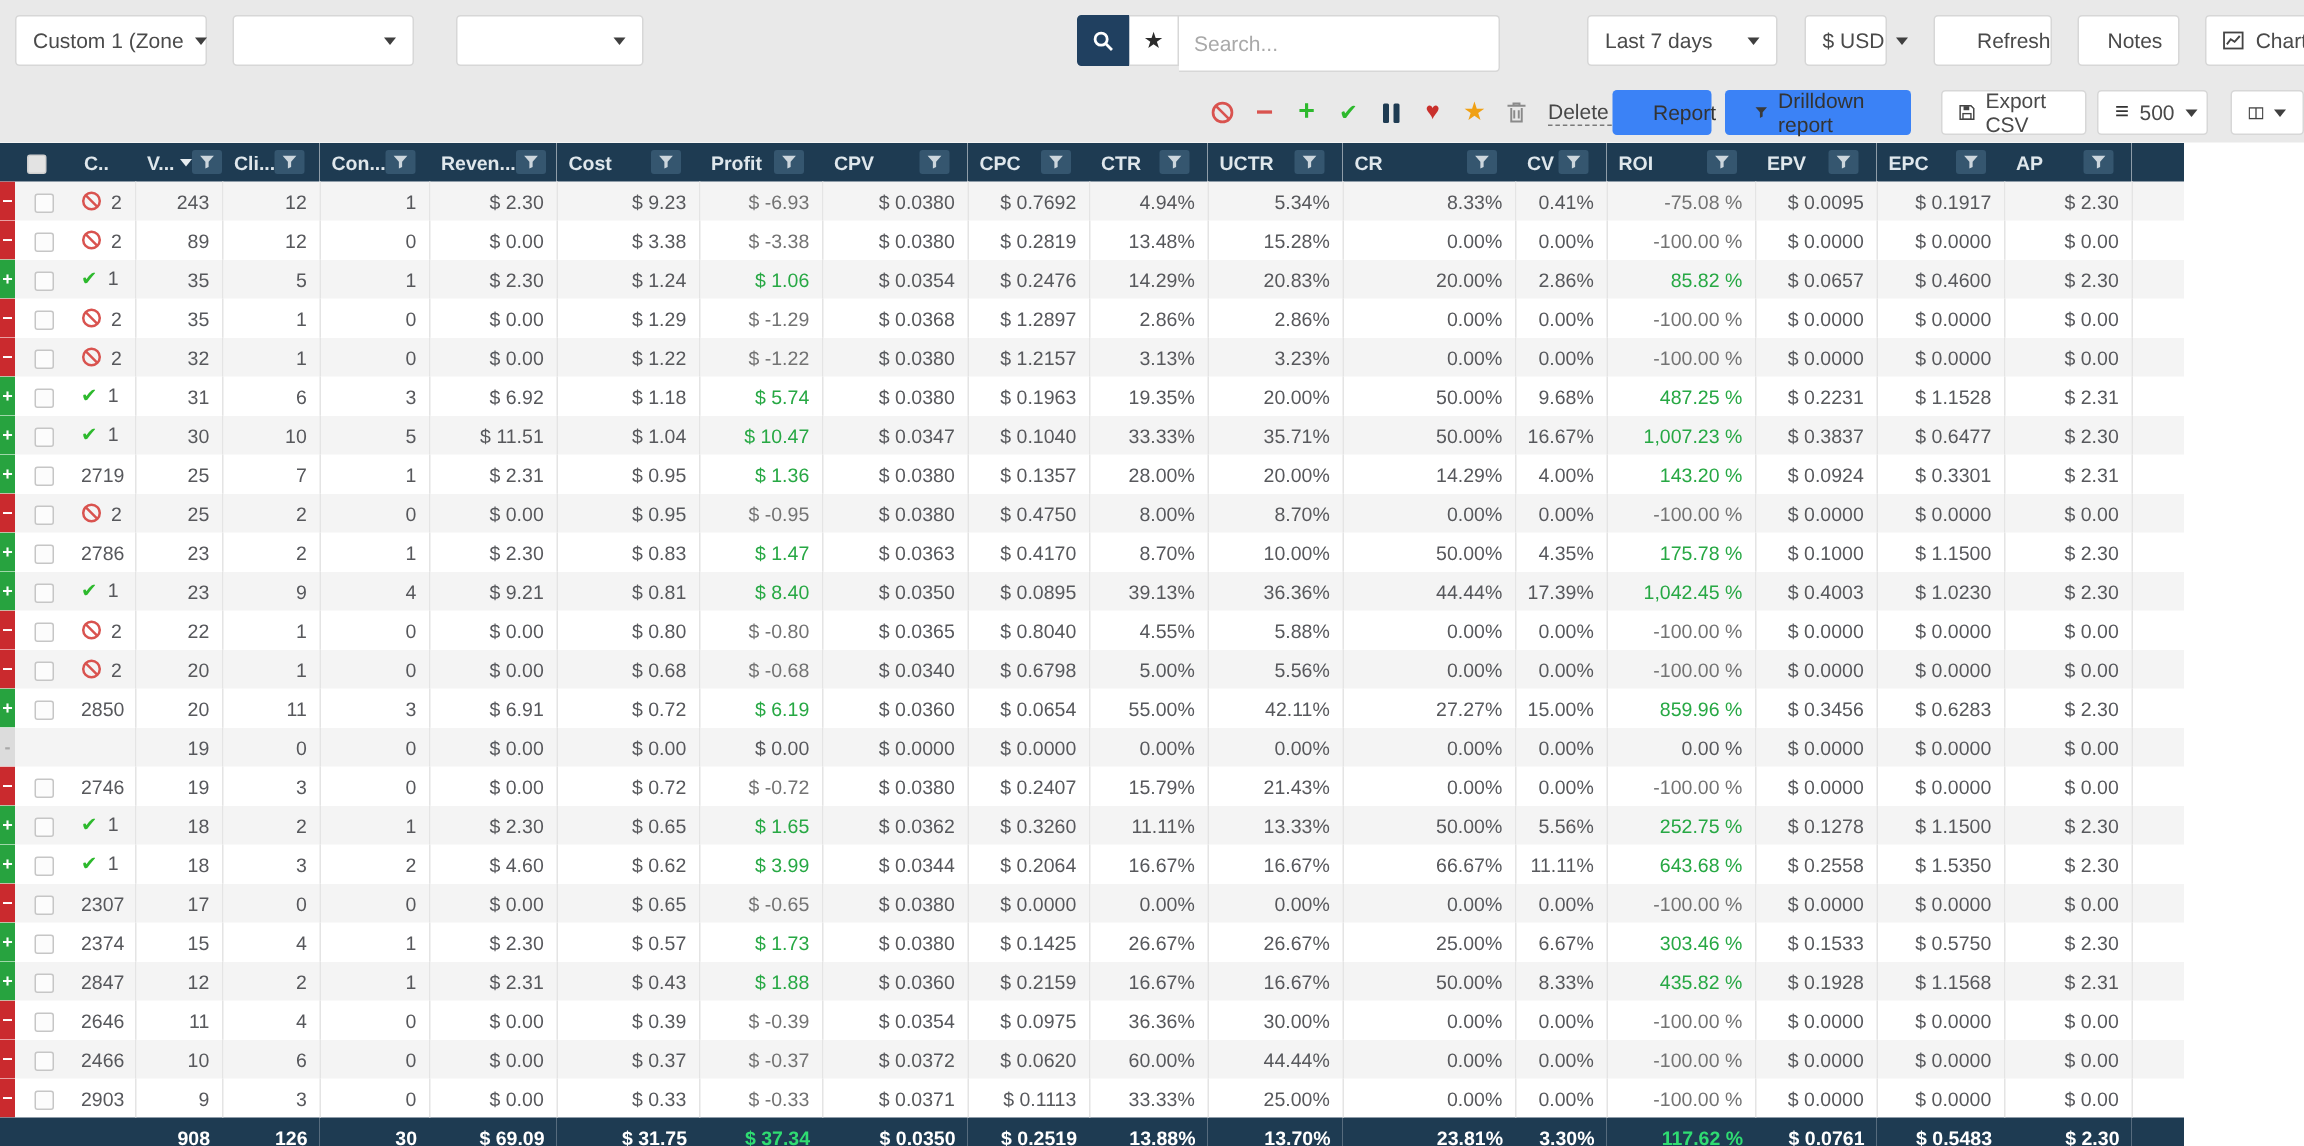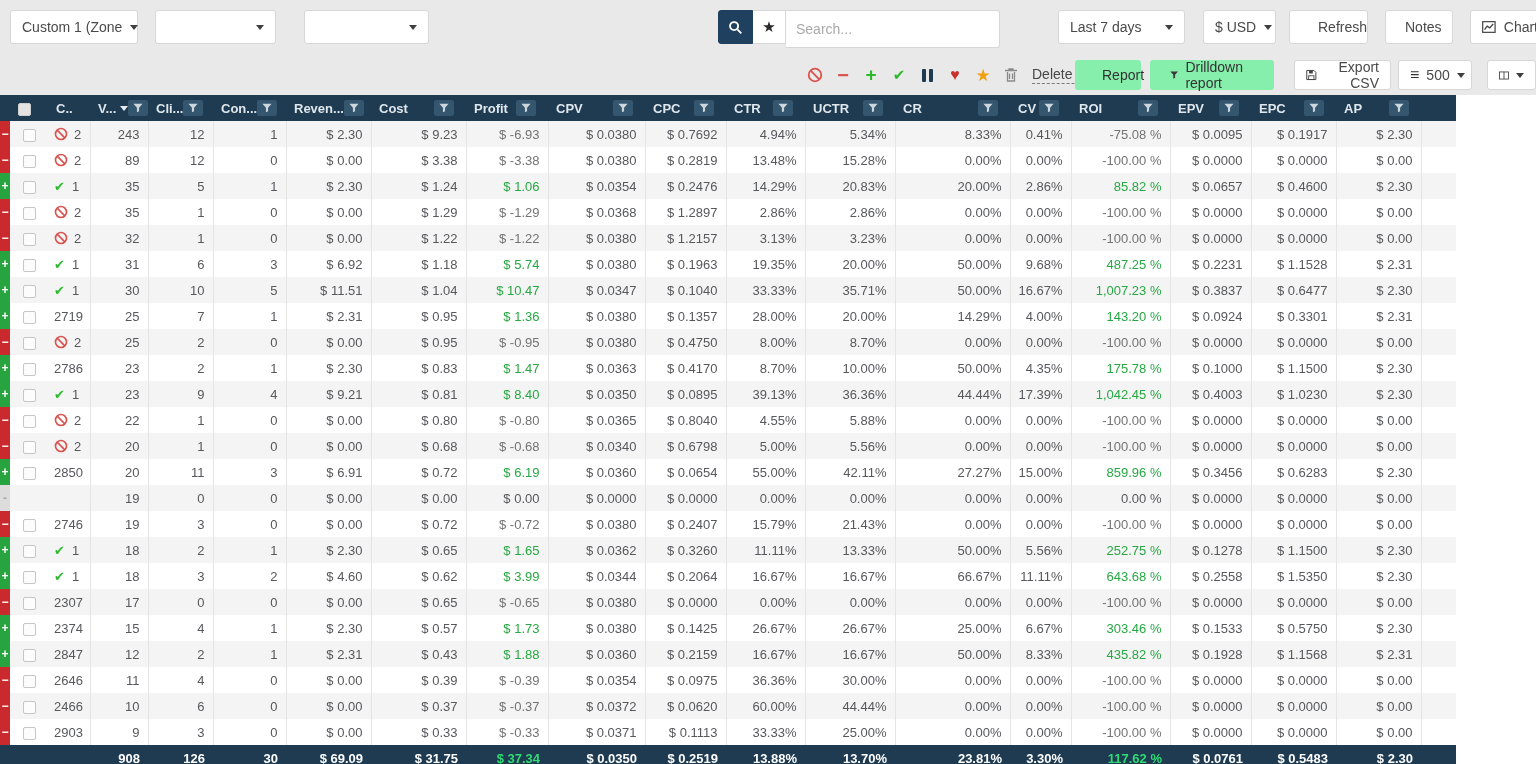--- a/index.html
+++ b/index.html
@@ -22,45 +22,45 @@
   .searchgrp { position:absolute; left:718px; top:10px; width:282px; height:34px; display:flex; }
   .search-btn { width:35px; height:34px; background:#204060; border:1px solid #204060;
     border-radius:3px 0 0 3px; display:flex; align-items:center; justify-content:center; cursor:pointer; }
   .fav-btn { width:33px; height:34px; background:#fff; border:1px solid #d7d7d7; border-left:none;
     display:flex; align-items:center; justify-content:center; font-size:15px; color:#2b2b2b; cursor:pointer; }
   .search-input { flex:1; height:38px; border:1px solid #d7d7d7; border-left:none; border-radius:0 3px 3px 0;
     padding:0 10px; font-size:14px; color:#444; outline:none; font-family:inherit; }
   .search-input::placeholder { color:#a9a9a9; }
 
   .dd-date { left:1058px; top:10px; width:127px; }
-  .dd-cur  { left:1203px; top:10px; width:73px; }
+  .dd-cur  { left:1203px; top:10px; width:55px; }
   .btn-refresh { left:1289px; top:10px; width:79px;padding-left:20px; }
   .btn-notes   { left:1385px; top:10px; width:68px; }
   .btn-chart   { left:1470px; top:10px; width:80px; }
 
   
   .marksrow { position:absolute; top:60px; left:806px; height:30px; display:flex; align-items:center; gap:10px; }
   .mk { display:inline-flex; align-items:center; justify-content:center; width:18px; height:18px; cursor:pointer; }
   .mk-minus { color:#d9534f; font-size:20px; font-weight:700; }
   .mk-plus  { color:#2db92d; font-size:19px; font-weight:700; }
   .mk-check { color:#2db92d; font-size:15px; font-weight:700; }
   .mk-heart { color:#c9302c; font-size:16px; }
   .mk-star  { color:#f0a013; font-size:17px; }
   .pausebars { display:inline-flex; gap:3px; }
   .pausebars i { width:4px; height:13px; background:#1e3b52; border-radius:1px; }
   .delete-marks { font-size:14px; color:#474747; border-bottom:1px dashed #7a7a7a; padding-bottom:1px;
     cursor:pointer; margin-left:2px; }
 
-  .btn-gray { position:absolute; height:30px; top:60px; background:#86efac; border:none; border-radius:3px;
+  .btn-gray { position:absolute; height:30px; top:60px; background:#3b82f6; border:none; border-radius:3px;
     display:flex; align-items:center; gap:7px; padding:0 20px; font-size:14px; color:#333; cursor:pointer; }
   .btn-report { left:1075px; width:66px; }
   .btn-drill  { left:1150px; width:124px; }
   .btn2 { position:absolute; top:60px; height:30px; background:#fff; border:1px solid #d7d7d7; border-radius:3px;
     display:flex; align-items:center; gap:7px; padding:0 11px; font-size:14px; color:#4a4a4a; cursor:pointer; }
-  .btn-export { left:1294px; width:97px;text-align:right; }
+  .btn-export { left:1294px; width:97px; }
   .btn-rows   { left:1398px; width:74px; }
   .btn-cols   { left:1487px; width:49px; }
   .burger { font-size:16px; color:#333; line-height:1; }
 
   
   .tablewrap { position:absolute; top:95px; left:0; width:1456px; }
   table { border-collapse:collapse; table-layout:fixed; width:1456px; font-size:13px; }
   thead th { background:#1e3b52; height:26px; color:#dfe7ec; font-weight:600; text-align:left;
     padding:0 0 0 8px; font-size:13px; cursor:pointer; overflow:hidden; white-space:nowrap; }
   thead th .hwrap { display:flex; align-items:center; height:26px; }

